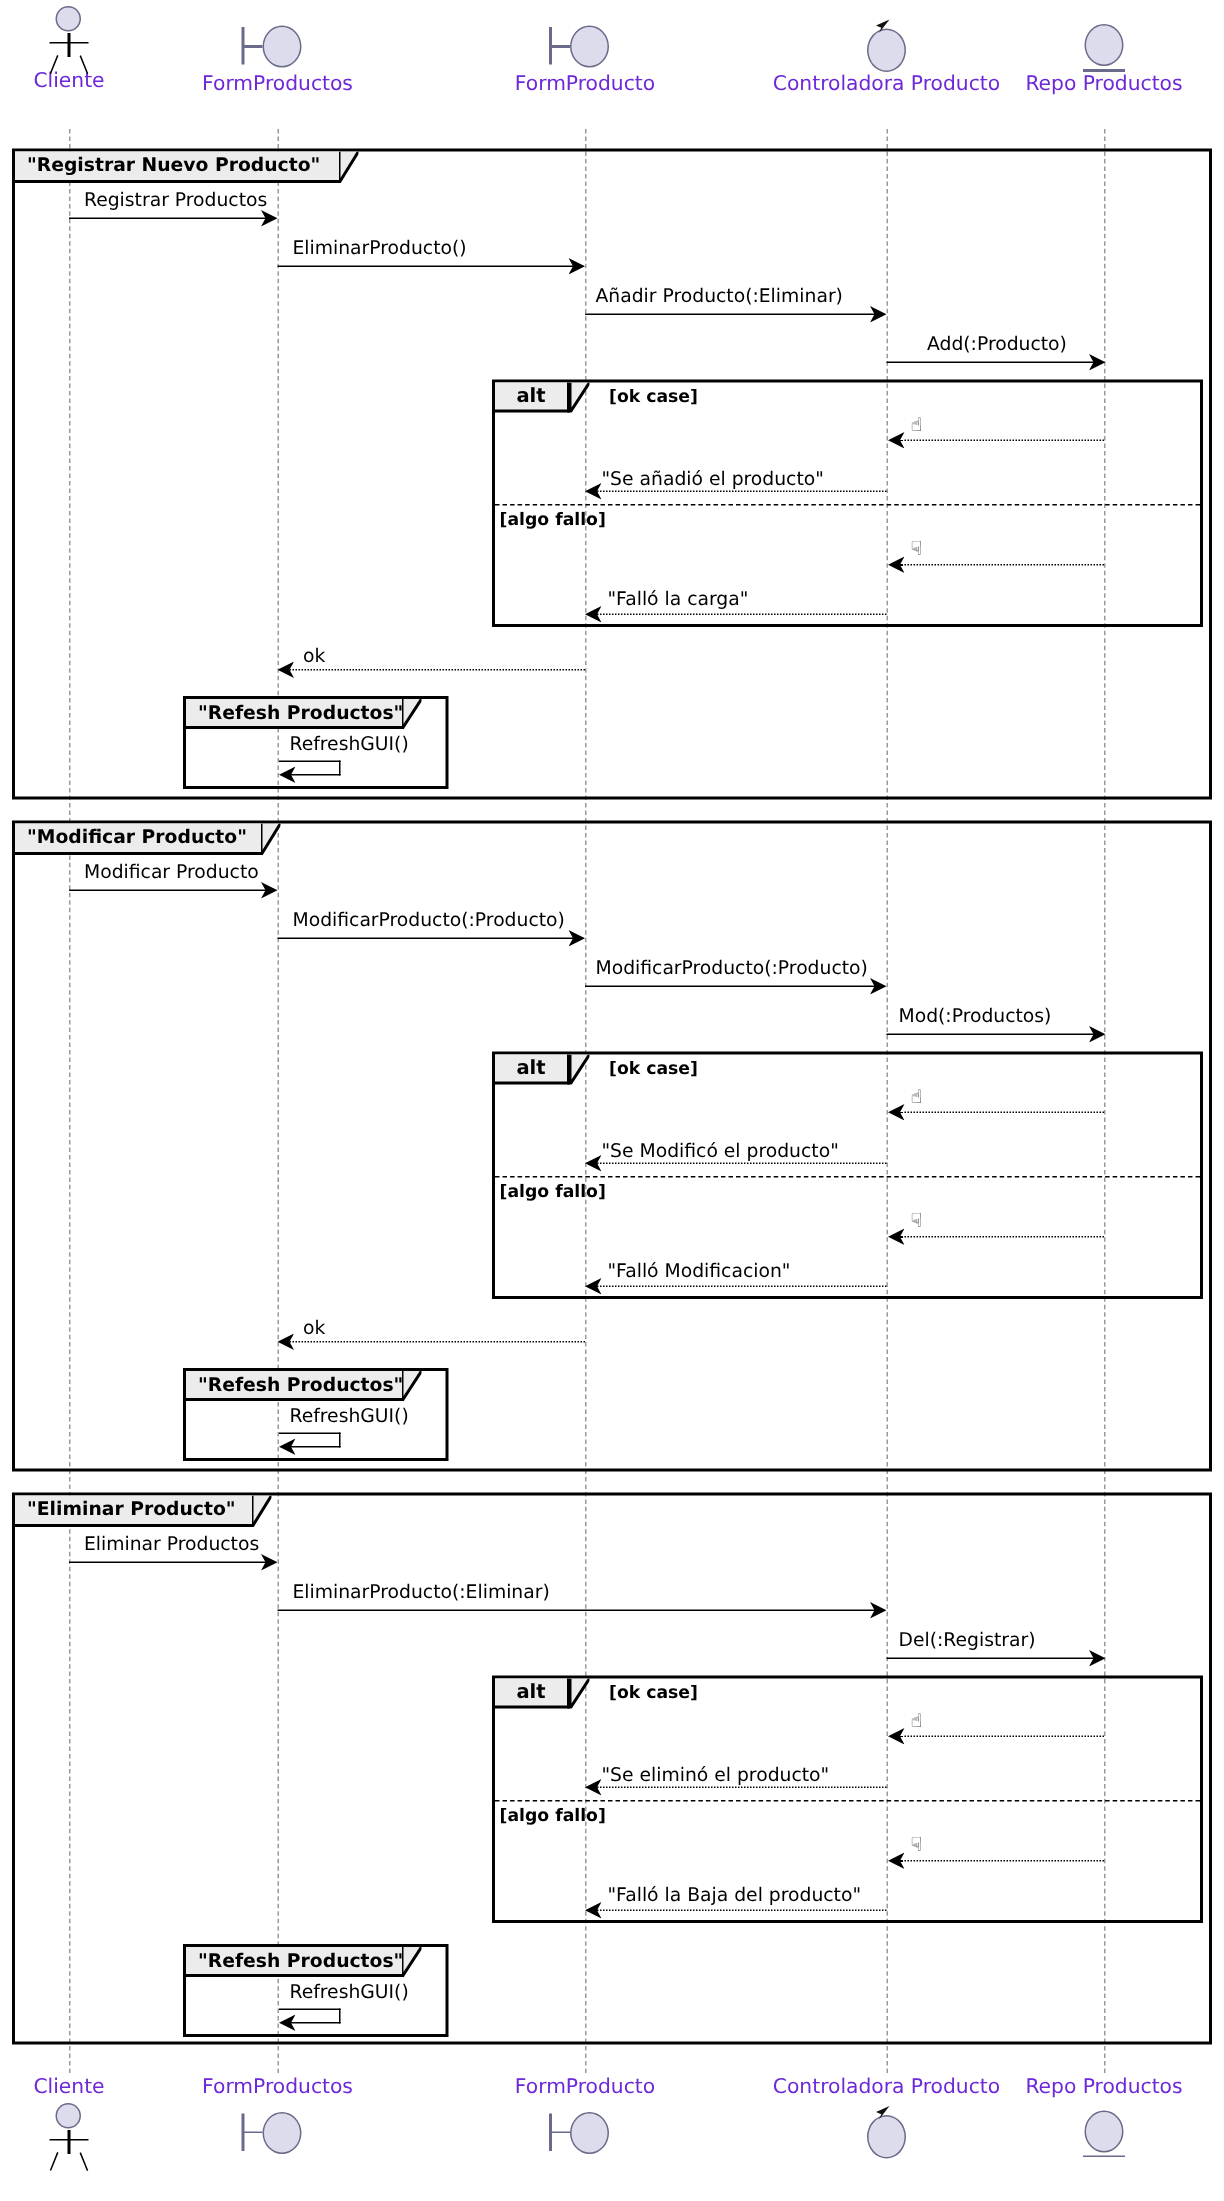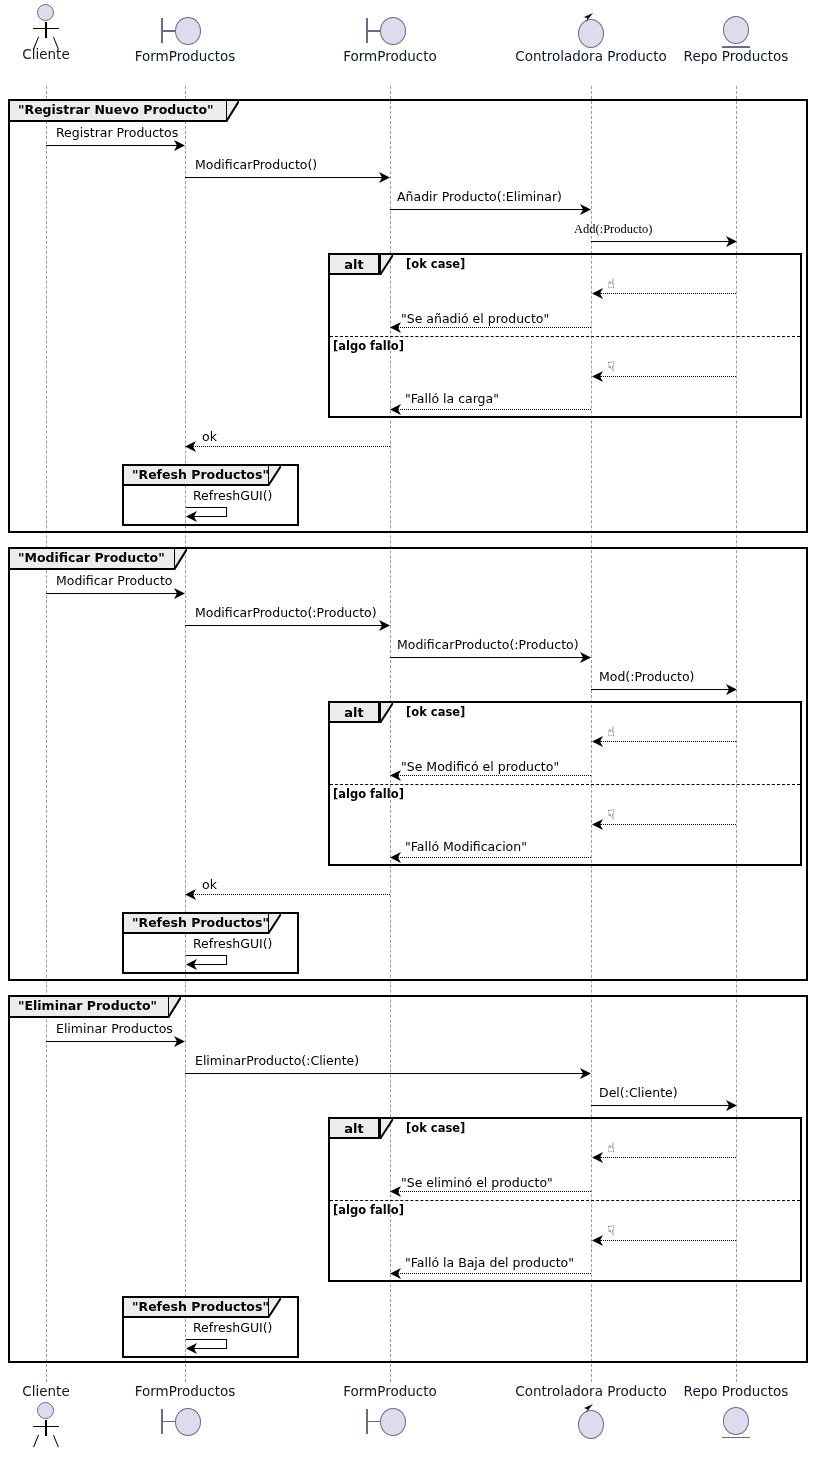--- a/index.html
+++ b/index.html
@@ -1,21 +1,21 @@
 <!DOCTYPE html>
 <html><head>
 <meta charset="utf-8">
 <style>
   html,body{margin:0;padding:0;background:#ffffff;}
   body{font-family:"DejaVu Sans","Liberation Sans",sans-serif;}
   #diagram{position:relative;width:816px;height:1467px;overflow:hidden;background:#fff;}
 
   
   .participant{position:absolute;text-align:center;}
-  .p-label{font-size:13.5px;color:#0f172a;white-space:nowrap;line-height:1;}
+  .p-label{font-size:13.5px;color:#6d28d9;white-space:nowrap;line-height:1;}
   .icon-box{position:relative;height:44px;}
 
   
   .actor{position:relative;width:44px;height:46px;margin:0 auto;}
   .actor .head{position:absolute;left:13px;top:0;width:17px;height:17px;border-radius:50%;
     background:#dcdcec;border:1.2px solid #6a6a8a;box-sizing:border-box;}
   .actor .body{position:absolute;left:21.4px;top:18px;width:1.4px;height:16px;background:#000;}
   .actor .arms{position:absolute;left:9px;top:24px;width:26px;height:1.4px;background:#000;}
   .actor .leg1{position:absolute;left:14px;top:33px;width:1.4px;height:13px;background:#000;
     transform:rotate(22deg);transform-origin:top center;}
@@ -148,33 +148,33 @@
       <path d="M13,0 L0,21 L0,0" fill="none" stroke="#000" stroke-width="2"></path>
     </svg>
   </div>
 
   <div class="msg-label" style="left:56px;top:127px;">Registrar Productos</div>
   <div class="msg-line" style="left:46px;top:145px;width:133px;"></div>
   <svg class="arrowhead" style="left:174px;top:140px;">
       <polygon points="0,0 11,5.5 0,11 3,5.5" fill="#000"></polygon>
     </svg>
 
-  <div class="msg-label" style="left:195px;top:159px;">ModificarProducto()</div>
+  <div class="msg-label" style="left:195px;top:159px;">EliminarProducto()</div>
   <div class="msg-line" style="left:185px;top:177px;width:199px;"></div>
   <svg class="arrowhead" style="left:379px;top:172px;">
       <polygon points="0,0 11,5.5 0,11 3,5.5" fill="#000"></polygon>
     </svg>
 
   <div class="msg-label" style="left:397px;top:191px;">Añadir Producto(:Eliminar)</div>
   <div class="msg-line" style="left:390px;top:209px;width:195px;"></div>
   <svg class="arrowhead" style="left:580px;top:204px;">
       <polygon points="0,0 11,5.5 0,11 3,5.5" fill="#000"></polygon>
     </svg>
 
-  <div class="msg-label" style="left:574px;top:223px;font-family:Liberation Serif, serif;">Add(:Producto)</div>
+  <div class="msg-label" style="left:618px;top:223px;">Add(:Producto)</div>
   <div class="msg-line" style="left:591px;top:241px;width:140px;"></div>
   <svg class="arrowhead" style="left:726px;top:236px;">
       <polygon points="0,0 11,5.5 0,11 3,5.5" fill="#000"></polygon>
     </svg>
 
   <div class="frame inner" style="left:328px;top:253px;width:474px;height:165px;">
     <div class="alt-tab" style="width:50px;">
       <span class="frame-tab-text" style="font-size:13px;">alt</span>
     </div>
     <svg class="tab-notch" style="left:50px;top:0;height:20px;">
@@ -254,21 +254,21 @@
   <svg class="arrowhead" style="left:379px;top:620px;">
       <polygon points="0,0 11,5.5 0,11 3,5.5" fill="#000"></polygon>
     </svg>
 
   <div class="msg-label" style="left:397px;top:639px;">ModificarProducto(:Producto)</div>
   <div class="msg-line" style="left:390px;top:657px;width:195px;"></div>
   <svg class="arrowhead" style="left:580px;top:652px;">
       <polygon points="0,0 11,5.5 0,11 3,5.5" fill="#000"></polygon>
     </svg>
 
-  <div class="msg-label" style="left:599px;top:671px;">Mod(:Producto)</div>
+  <div class="msg-label" style="left:599px;top:671px;">Mod(:Productos)</div>
   <div class="msg-line" style="left:591px;top:689px;width:140px;"></div>
   <svg class="arrowhead" style="left:726px;top:684px;">
       <polygon points="0,0 11,5.5 0,11 3,5.5" fill="#000"></polygon>
     </svg>
 
   <div class="frame inner" style="left:328px;top:701px;width:474px;height:165px;">
     <div class="alt-tab" style="width:50px;">
       <span class="frame-tab-text" style="font-size:13px;">alt</span>
     </div>
     <svg class="tab-notch" style="left:50px;top:0;height:20px;">
@@ -336,27 +336,27 @@
       <path d="M13,0 L0,21 L0,0" fill="none" stroke="#000" stroke-width="2"></path>
     </svg>
   </div>
 
   <div class="msg-label" style="left:56px;top:1023px;">Eliminar Productos</div>
   <div class="msg-line" style="left:46px;top:1041px;width:133px;"></div>
   <svg class="arrowhead" style="left:174px;top:1036px;">
       <polygon points="0,0 11,5.5 0,11 3,5.5" fill="#000"></polygon>
     </svg>
 
-  <div class="msg-label" style="left:195px;top:1055px;">EliminarProducto(:Cliente)</div>
+  <div class="msg-label" style="left:195px;top:1055px;">EliminarProducto(:Eliminar)</div>
   <div class="msg-line" style="left:185px;top:1073px;width:400px;"></div>
   <svg class="arrowhead" style="left:580px;top:1068px;">
       <polygon points="0,0 11,5.5 0,11 3,5.5" fill="#000"></polygon>
     </svg>
 
-  <div class="msg-label" style="left:599px;top:1087px;">Del(:Cliente)</div>
+  <div class="msg-label" style="left:599px;top:1087px;">Del(:Registrar)</div>
   <div class="msg-line" style="left:591px;top:1105px;width:140px;"></div>
   <svg class="arrowhead" style="left:726px;top:1100px;">
       <polygon points="0,0 11,5.5 0,11 3,5.5" fill="#000"></polygon>
     </svg>
 
   <div class="frame inner" style="left:328px;top:1117px;width:474px;height:165px;">
     <div class="alt-tab" style="width:50px;">
       <span class="frame-tab-text" style="font-size:13px;">alt</span>
     </div>
     <svg class="tab-notch" style="left:50px;top:0;height:20px;">

